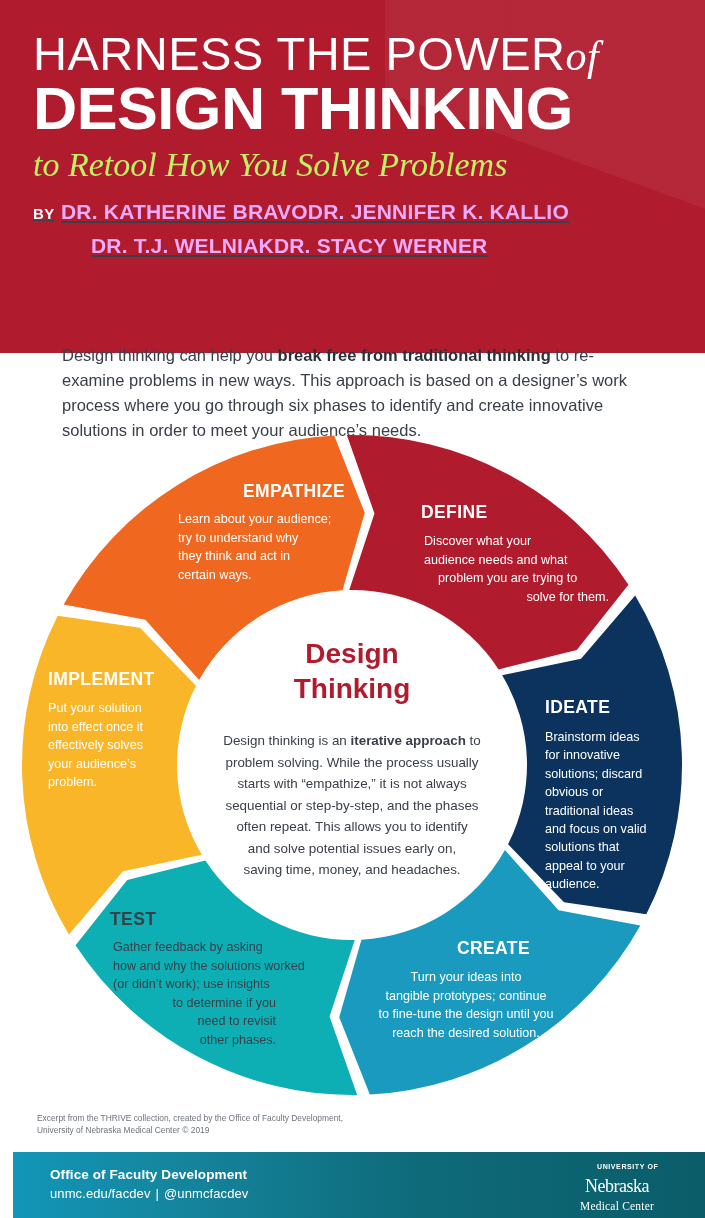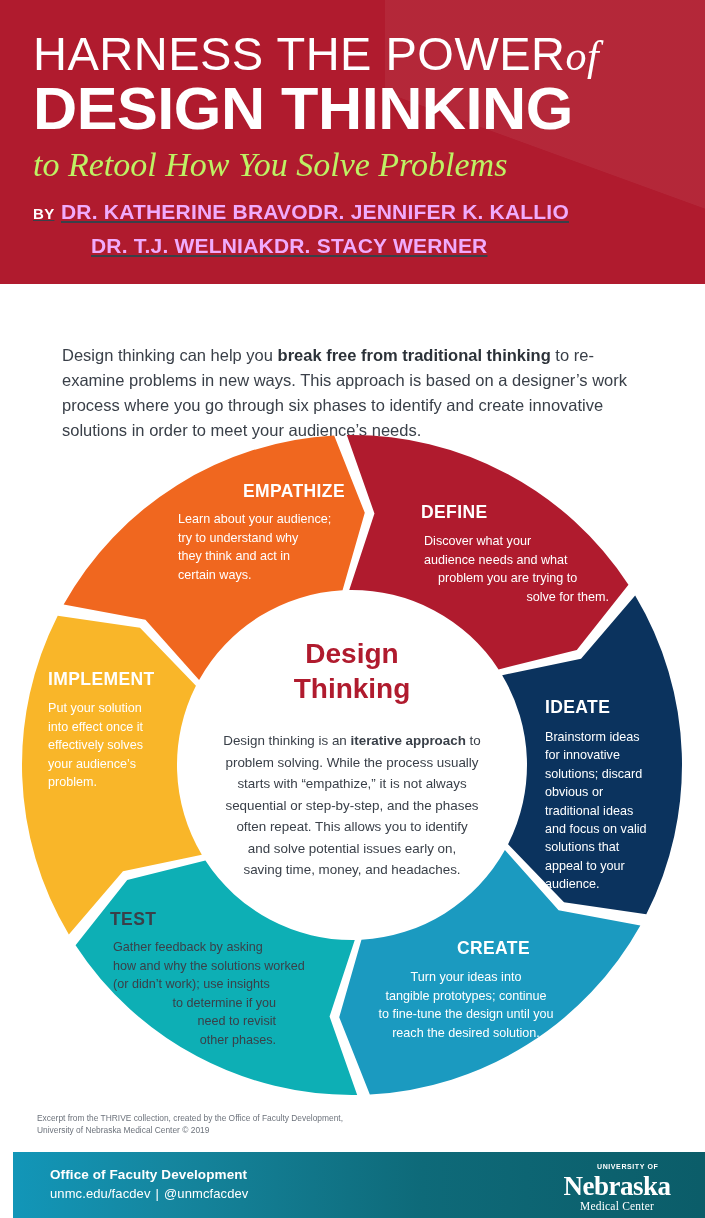--- a/index.html
+++ b/index.html
@@ -8,21 +8,21 @@
     font-family: "Liberation Sans", sans-serif;
     background:#ffffff;
     color:#3a4049;
     position:relative;
     overflow:hidden;
   }
 
   
   .header{
     position:relative;
-    width:705px; height:284px;
+    width:705px; height:353px;
     background:#B01B2E;
     overflow:hidden;
   }
   .header-sheen{
     position:absolute; top:0; right:0; width:320px; height:284px;
     background:linear-gradient(200deg, rgba(255,255,255,0.055) 0%, rgba(255,255,255,0.055) 52%, rgba(0,0,0,0.0) 52.2%);
     pointer-events:none;
   }
   .title-1{
     position:absolute; left:33px; top:30px;
@@ -115,21 +115,21 @@
   }
   .logo-top{
     position:relative; height:10px;
   }
   .logo-univof{
     position:absolute; left:50%; transform:translateX(-20px); top:0;
     font-size:7px; font-weight:700; letter-spacing:0.6px; white-space:nowrap;
   }
   .logo-main{
     font-family:"Liberation Serif", serif;
-    font-weight:700; font-size:27px; line-height:26px;
+    font-weight:400; font-size:18px; line-height:26px;
     letter-spacing:-0.5px;
   }
   .logo-sub{
     font-family:"Liberation Serif", serif;
     font-size:11.5px; line-height:13px; margin-top:1px; letter-spacing:0.2px;
   }
 </style>
 </head>
 <body>
 

